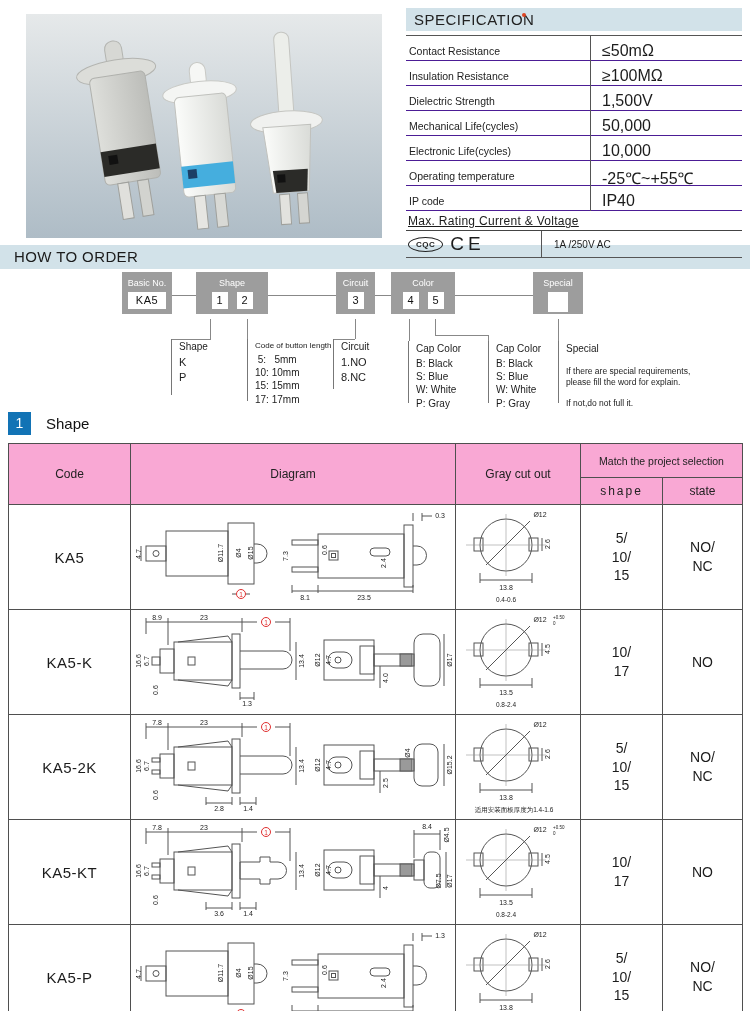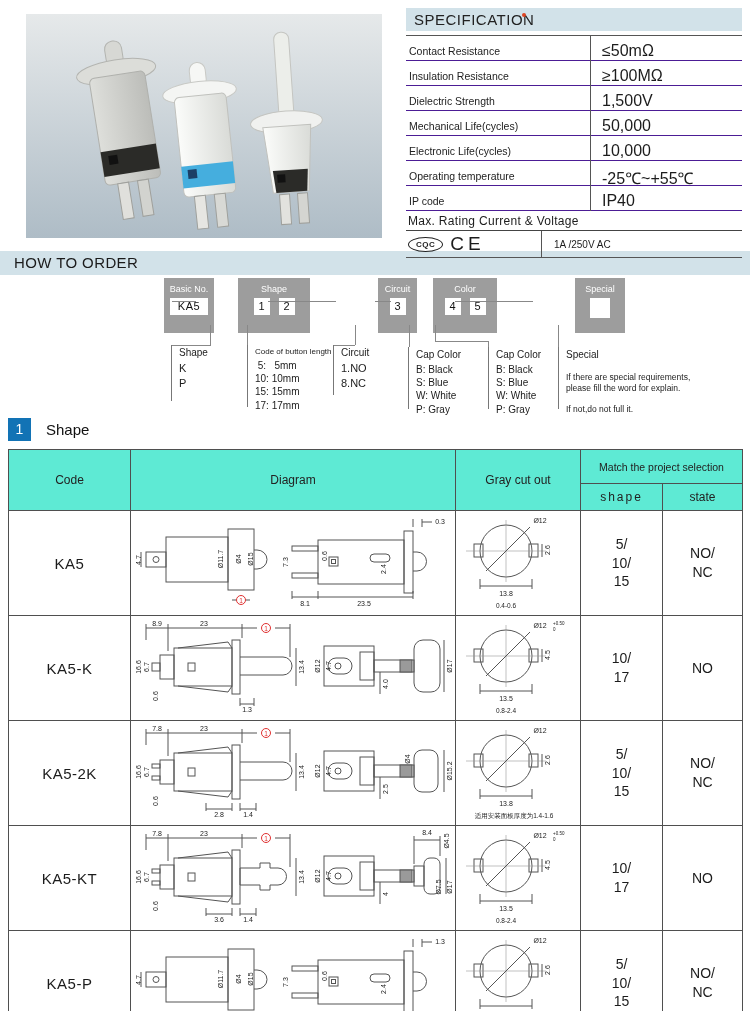--- a/index.html
+++ b/index.html
@@ -9,31 +9,31 @@
   .top-row { display: flex; padding: 8px 8px 0 26px; gap: 24px; height: 245px; }
   .photo { width: 356px; height: 224px; margin-top: 6px; flex: none; }
   .spec { flex: 1; }
   .spec-title-bar { position: relative; background: #d2e2e9; height: 23px; line-height: 23px; padding-left: 8px; font-size: 15px; letter-spacing: .5px; color: #222; }
   .red-dot { position: absolute; left: 116px; top: 5px; width: 4px; height: 4px; background: #d42; border-radius: 50%; }
   .spec-table { position: relative; margin-top: 4px; border-top: 1px solid #555; }
   .spec-table::before { content: ""; position: absolute; left: 184px; top: 0; bottom: 0; width: 1px; background: #555; }
   .spec-row { display: flex; border-bottom: 1px solid #4c1d95; height: 25px; }
   .spec-row .l { width: 184px; font-size: 10.5px; color: #222; padding: 9px 0 0 3px; }
   .spec-row .v { flex: 1; font-size: 16px; padding: 6px 0 0 12px; }
-  .max-label { font-size: 12px; padding: 3px 0 2px 2px; border-bottom: 1.5px solid #444; letter-spacing: .3px; }
+  .max-label { font-size: 12px; padding: 3px 0 2px 2px; border-bottom: 1.5px solid #444; letter-spacing: .3px; text-decoration: underline; }
   .logos-row { display: flex; height: 27px; border-bottom: 1px solid #555; }
   .logos { width: 136px; border-right: 1px solid #555; display: flex; align-items: center; gap: 7px; padding-left: 2px; }
   .cqc { border: 1.6px solid #222; border-radius: 50%; font-size: 8px; font-weight: bold; padding: 2px 7px; letter-spacing: .5px; }
   .ce { font-size: 19px; letter-spacing: 4px; font-weight: normal; }
   .rating { font-size: 10px; line-height: 27px; padding-left: 12px; }
 
   
-  .order-bar { margin-top: 6px; height: 24px; line-height: 24px; background: #d2e2e9; font-size: 15px; padding-left: 14px; color: #1b1b1b; letter-spacing: .4px; }
+  .order-bar { height: 24px; line-height: 24px; background: #d2e2e9; font-size: 15px; padding-left: 14px; color: #1b1b1b; letter-spacing: .4px; }
   .order-diagram { position: relative; height: 136px; }
-  .obox { position: absolute; top: 3px; height: 55px; background: #9d9d9d; color: #fff; text-align: center; font-size: 9px; padding-top: 6px; margin-left: 42px; }
+  .obox { position: absolute; top: 3px; height: 42px; background: #9d9d9d; color: #fff; text-align: center; font-size: 9px; padding-top: 6px; }
   .obox .digits { display: flex; justify-content: center; gap: 9px; margin-top: 4px; }
   .wbox { background: #fff; color: #111; width: 16px; height: 17px; line-height: 17px; font-size: 11px; text-align: center; }
   .wbox.wide { width: 38px; letter-spacing: .5px; }
   .wbox.empty { width: 20px; height: 20px; }
   .hline { position: absolute; height: 1px; background: #888; }
   .vline { position: absolute; width: 1px; background: #888; }
   .leg { position: absolute; border-left: 1px solid #777; padding: 2px 0 0 7px; }
   .leg .t { font-size: 10px; color: #222; margin-bottom: 3px; }
   .leg .t.small { font-size: 8px; }
   .leg .i { font-size: 11px; line-height: 1.32; white-space: pre; }
@@ -42,21 +42,21 @@
   .leg .gap { height: 9px; }
 
   
   .section-head { display: flex; align-items: center; margin: 6px 0 8px 8px; height: 24px; }
   .sec-num { width: 23px; height: 23px; background: #1273b5; color: #fff; font-size: 14px; text-align: center; line-height: 23px; }
   .sec-title { margin-left: 15px; font-size: 15px; color: #111; }
 
   
   table.shape-table { border-collapse: collapse; margin-left: 8px; width: 734px; table-layout: fixed; }
   .shape-table th, .shape-table td { border: 1px solid #4f4f4f; }
-  .shape-table thead th { background: #5eead4; font-weight: normal; font-size: 12px; color: #222; }
+  .shape-table thead th { background: #f9a8d4; font-weight: normal; font-size: 12px; color: #222; }
   .shape-table .h-match { font-size: 10.5px; height: 34px; }
   .shape-table .h-sub { height: 27px; }
   .h-shape { letter-spacing: 2px; font-size: 13px; }
   .shape-table td { height: 100px; vertical-align: middle; }
   .td-code { text-align: center; font-size: 15px; letter-spacing: .5px; }
   .td-diag { text-align: center; }
   .td-panel { text-align: center; }
   .td-shape, .td-state { text-align: center; font-size: 14px; line-height: 1.35; }
 
   

